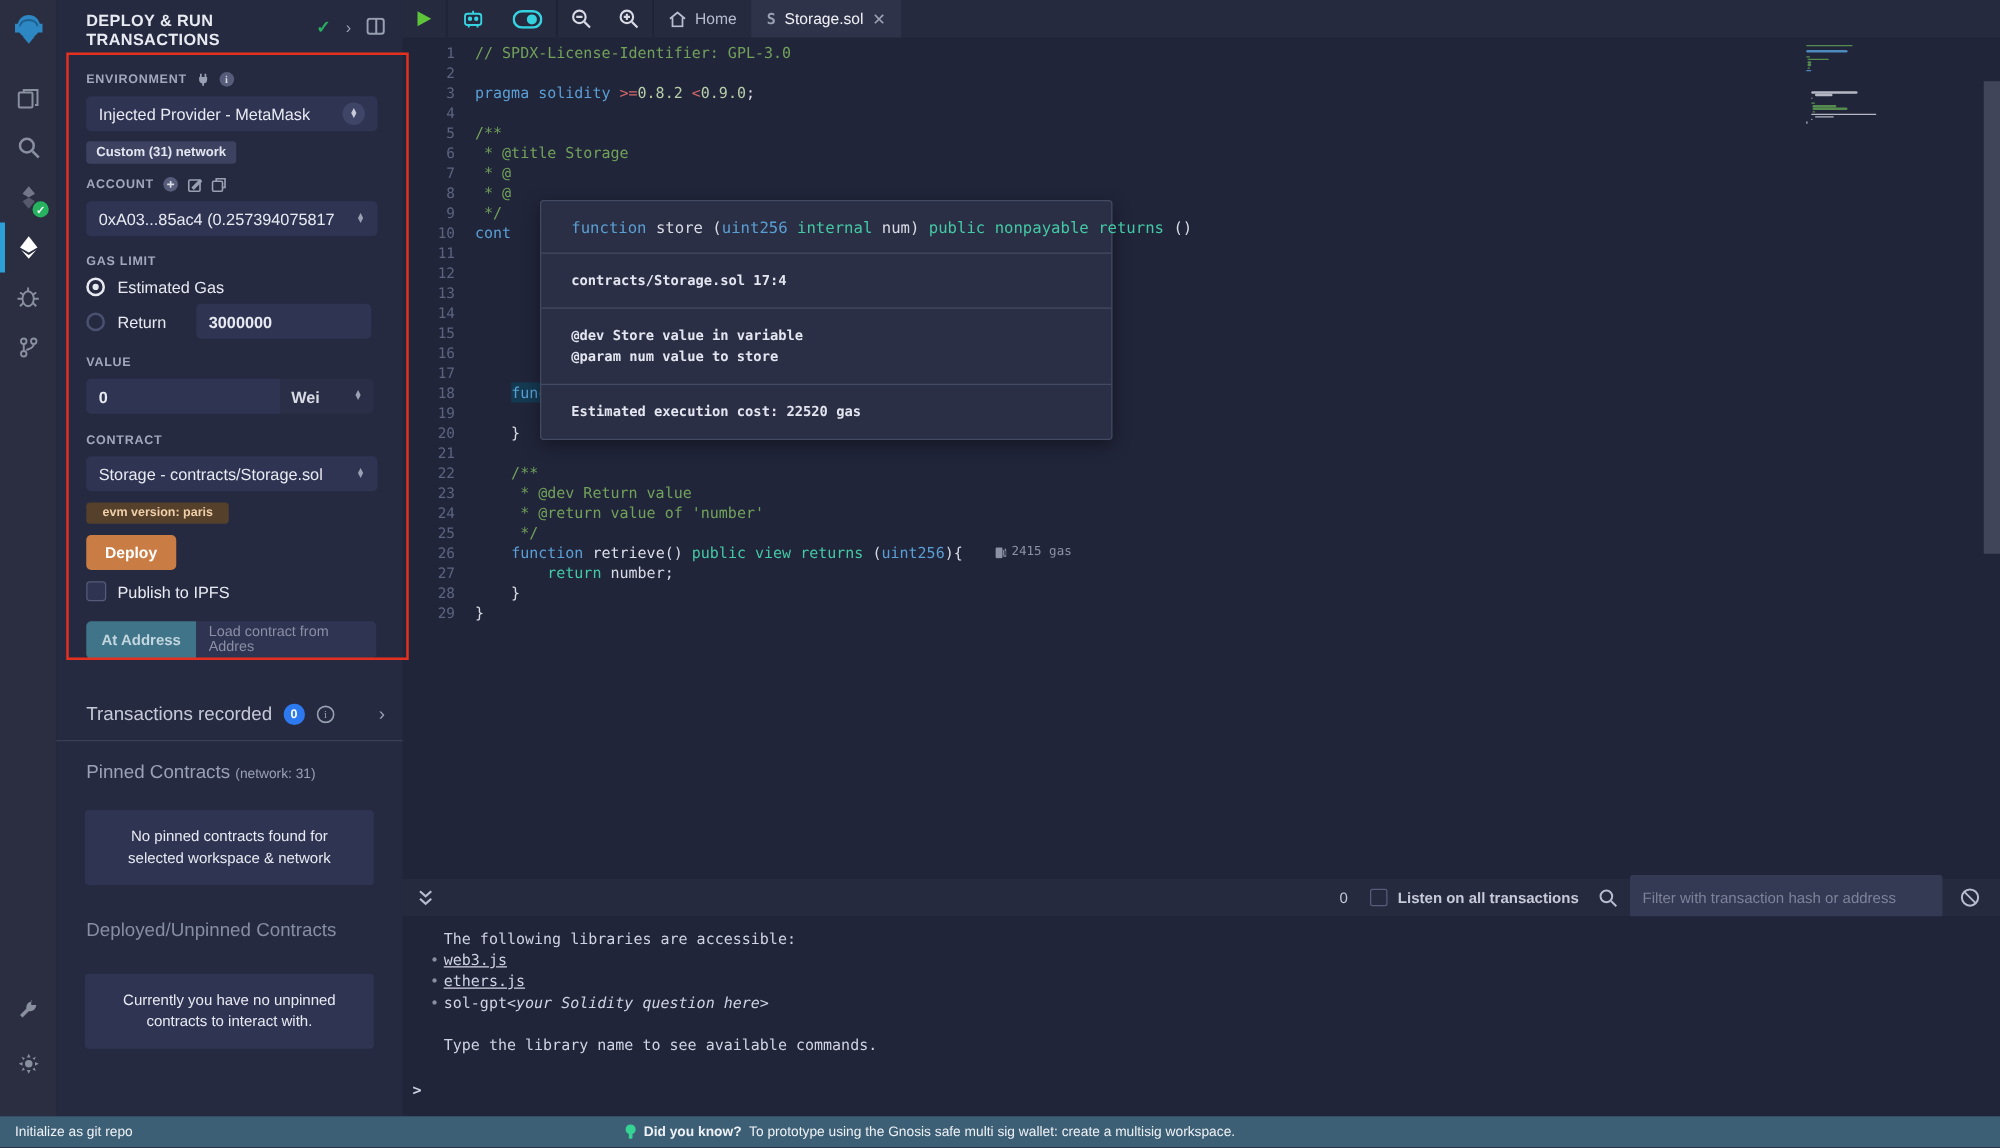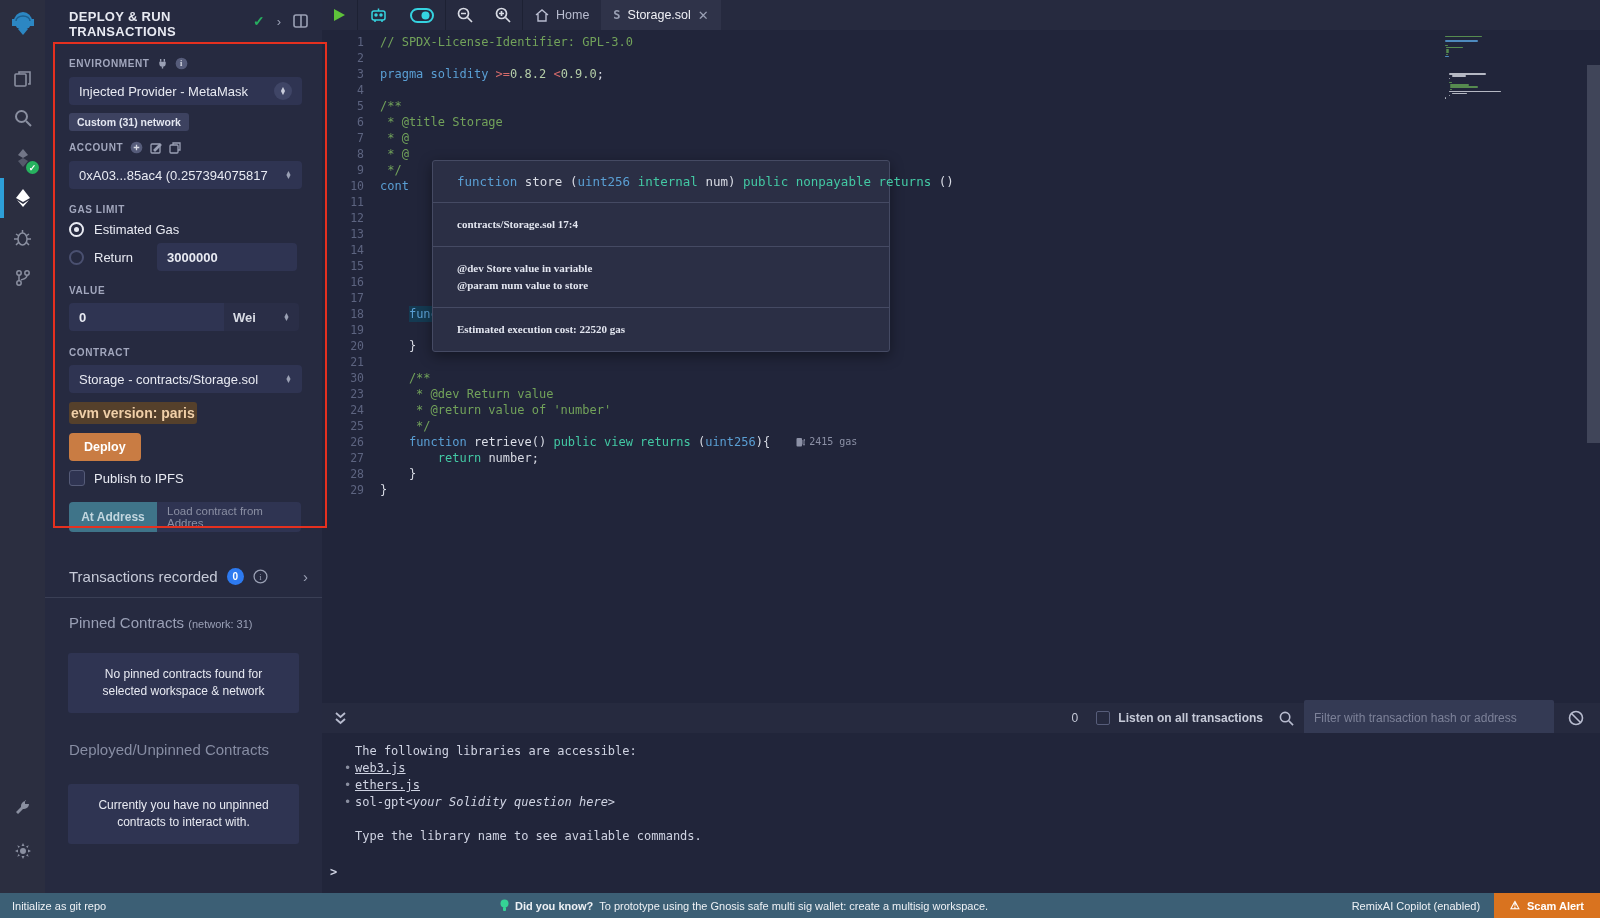--- a/index.html
+++ b/index.html
@@ -34,21 +34,21 @@
   .badge-net { display:inline-block; background:#3d4260; color:#e3e6f0; font-size:10.5px; font-weight:bold; padding:3px 8px; border-radius:3px; margin:8px 0 10px 0; }
   .ico { color:#9aa0b4; }
   .radio-row { display:flex; align-items:center; gap:10px; margin:6px 0; font-size:13px; color:#e8eaf2; }
   .radio { width:15px; height:15px; border-radius:50%; border:2px solid #4a5070; position:relative; background:transparent; }
   .radio.sel-on { border-color:#e8eaf2; }
   .radio.sel-on::after { content:""; position:absolute; left:3px; top:3px; width:5px; height:5px; border-radius:50%; background:#e8eaf2; }
   .custom-inp { margin-left:14px; width:140px; font-weight:bold; }
   .value-row { display:flex; }
   .value-amount { width:155px; border-radius:4px 0 0 4px; font-weight:bold; }
   .value-unit { width:75px; background:#2a2e47; border-radius:0 4px 4px 0; display:flex; align-items:center; justify-content:space-between; padding:0 9px; font-size:13px; font-weight:bold; }
-  .badge-evm { display:inline-block; background:#55402b; color:#f0cfa8; font-size:14px; font-weight:bold; padding:3px 2px; border-radius:3px; margin:9px 0 6px 0; }
+  .badge-evm { display:inline-block; background:#55402b; color:#f0cfa8; font-size:10px; font-weight:bold; padding:3px 13px; border-radius:3px; margin:9px 0 6px 0; }
   .btn-deploy { background:#c97c43; color:#fff; border:none; border-radius:4px; font-size:12.5px; font-weight:bold; padding:7px 15px; margin:3px 0 9px 0; cursor:pointer; }
   .chk-row { display:flex; align-items:center; gap:9px; font-size:13px; color:#e8eaf2; margin-bottom:16px; }
   .checkbox { width:16px; height:16px; border:1px solid #555b78; border-radius:3px; background:#2f3452; }
   .ataddr-row { display:flex; }
   .btn-ataddr { background:#3f7489; color:#c2d6df; font-size:12px; font-weight:bold; border:none; border-radius:4px 0 0 4px; width:88px; height:30px; }
   .ataddr-inp { width:144px; height:30px; border-radius:0 4px 4px 0; font-size:11.5px; color:#8a8fa3; }
   .tx-row { display:flex; align-items:center; gap:9px; padding:16px 14px 12px 24px; font-size:15px; color:#c6cad8; }
   .tx-badge { width:17px; height:17px; border-radius:50%; background:#2d7af0; color:#fff; font-size:10px; font-weight:bold; display:flex; align-items:center; justify-content:center; }
   .divider { border-top:1px solid #3a3f55; }
   .section-title { font-size:15px; color:#9aa0b6; padding:16px 24px 0 24px; }
@@ -80,21 +80,21 @@
   #minimap { position:absolute; right:55px; top:6px; width:100px; }
   .mrow { height:2.2px; }
   .mbar { height:1.4px; border-radius:1px; opacity:.85; }
   #scrollbar { position:absolute; right:0; top:35px; width:13px; height:378px; background:#4b5064; opacity:.75; }
 
   
   #tooltip { position:absolute; left:110px; top:130px; width:458px; background:#2b2f45; border:1px solid #454a63; border-radius:3px; z-index:8; box-shadow:0 4px 14px rgba(0,0,0,.4); font-family:"DejaVu Sans Mono",monospace; }
   .tt-row { padding:13px 24px; border-bottom:1px solid #454a63; }
   .tt-row:last-child { border-bottom:none; }
   #tt-sig { font-size:12.5px; white-space:pre; }
-  .tt-loc, .tt-doc, .tt-cost { font-size:11px; font-weight:bold; color:#e3e6f0; line-height:17px;font-family:Liberation Serif, serif; }
+  .tt-loc, .tt-doc, .tt-cost { font-size:11px; font-weight:bold; color:#e3e6f0; line-height:17px; }
 
   
   #term-bar { position:absolute; left:0; top:703px; width:100%; height:30px; background:#262a3f; display:flex; align-items:center; padding:0 10px; }
   .term-count { color:#c6cad8; font-size:12px; margin-left:auto; margin-right:18px; }
   .term-listen { display:flex; align-items:center; gap:8px; font-size:12px; font-weight:bold; color:#c6cad8; margin-right:16px; }
   .term-chk { width:14px; height:14px; border:1px solid #575d7a; border-radius:2px; background:transparent; }
   .term-search { margin-right:10px; color:#b8bccf; }
   .term-filter { width:250px; height:36px; background:#343a54; border:none; border-radius:2px; color:#e3e6f0; font-size:12px; padding:0 10px; }
   .term-filter::placeholder { color:#7d8299; }
   .term-ban { margin-left:14px; margin-right:6px; color:#b8bccf; }
@@ -391,21 +391,21 @@
         <div class="ln">12</div>
         <div class="ln">13</div>
         <div class="ln">14</div>
         <div class="ln">15</div>
         <div class="ln">16</div>
         <div class="ln">17</div>
         <div class="ln">18</div>
         <div class="ln">19</div>
         <div class="ln">20</div>
         <div class="ln">21</div>
-        <div class="ln">30</div>
+        <div class="ln">22</div>
         <div class="ln">23</div>
         <div class="ln">24</div>
         <div class="ln">25</div>
         <div class="ln">26</div>
         <div class="ln">27</div>
         <div class="ln">28</div>
         <div class="ln">29</div>
       </div>
     <div id="code-lines"><div class="cline"><span class="tk-cm">// SPDX-License-Identifier: GPL-3.0</span></div><div class="cline"></div><div class="cline"><span class="tk-kw">pragma solidity </span><span class="tk-op">&gt;=</span><span class="tk-nm">0.8.2 </span><span class="tk-op">&lt;</span><span class="tk-nm">0.9.0</span><span class="tk-pl">;</span></div><div class="cline"></div><div class="cline"><span class="tk-cm">/**</span></div><div class="cline"><span class="tk-cm"> * @title Storage</span></div><div class="cline"><span class="tk-cm"> * @</span></div><div class="cline"><span class="tk-cm"> * @</span></div><div class="cline"><span class="tk-cm"> */</span></div><div class="cline"><span class="tk-kw">cont</span></div><div class="cline"></div><div class="cline"></div><div class="cline"></div><div class="cline"></div><div class="cline"></div><div class="cline"></div><div class="cline"></div><div class="cline"><span class="tk-pl">    </span><span class="hl"><span class="tk-kw">function </span><span class="tk-fn">store</span><span class="tk-pl">(</span><span class="tk-kw">uint256</span><span class="tk-pl"> num</span><span class="tk-pl">) </span><span class="tk-md">public</span><span class="tk-pl"> {</span></span><span class="gas"><svg width="9" height="10" viewBox="0 0 9 10">
               <rect x="0.5" y="1" width="5.5" height="8.5" rx="1" fill="#8c91a6"></rect>
@@ -553,20 +553,13 @@
   <span class="sb-center">
     <span class="sb-bulb">
         <svg width="9" height="13" viewBox="0 0 9 13">
           <circle cx="4.5" cy="4.5" r="4" fill="#35d495"></circle>
           <rect x="3" y="8" width="3" height="4" rx="1" fill="#35d495"></rect>
         </svg>
       </span>
     <b>Did you know?</b>
     <span>To prototype using the Gnosis safe multi sig wallet: create a multisig workspace.</span>
   </span>
-  <span class="sb-right">
-    <span class="sb-copilot">RemixAI Copilot (enabled)</span>
-    <span class="sb-scam">
-      <span>⚠</span>
-      <span>Scam Alert</span>
-    </span>
-  </span>
 </div>
 
 </body></html>

